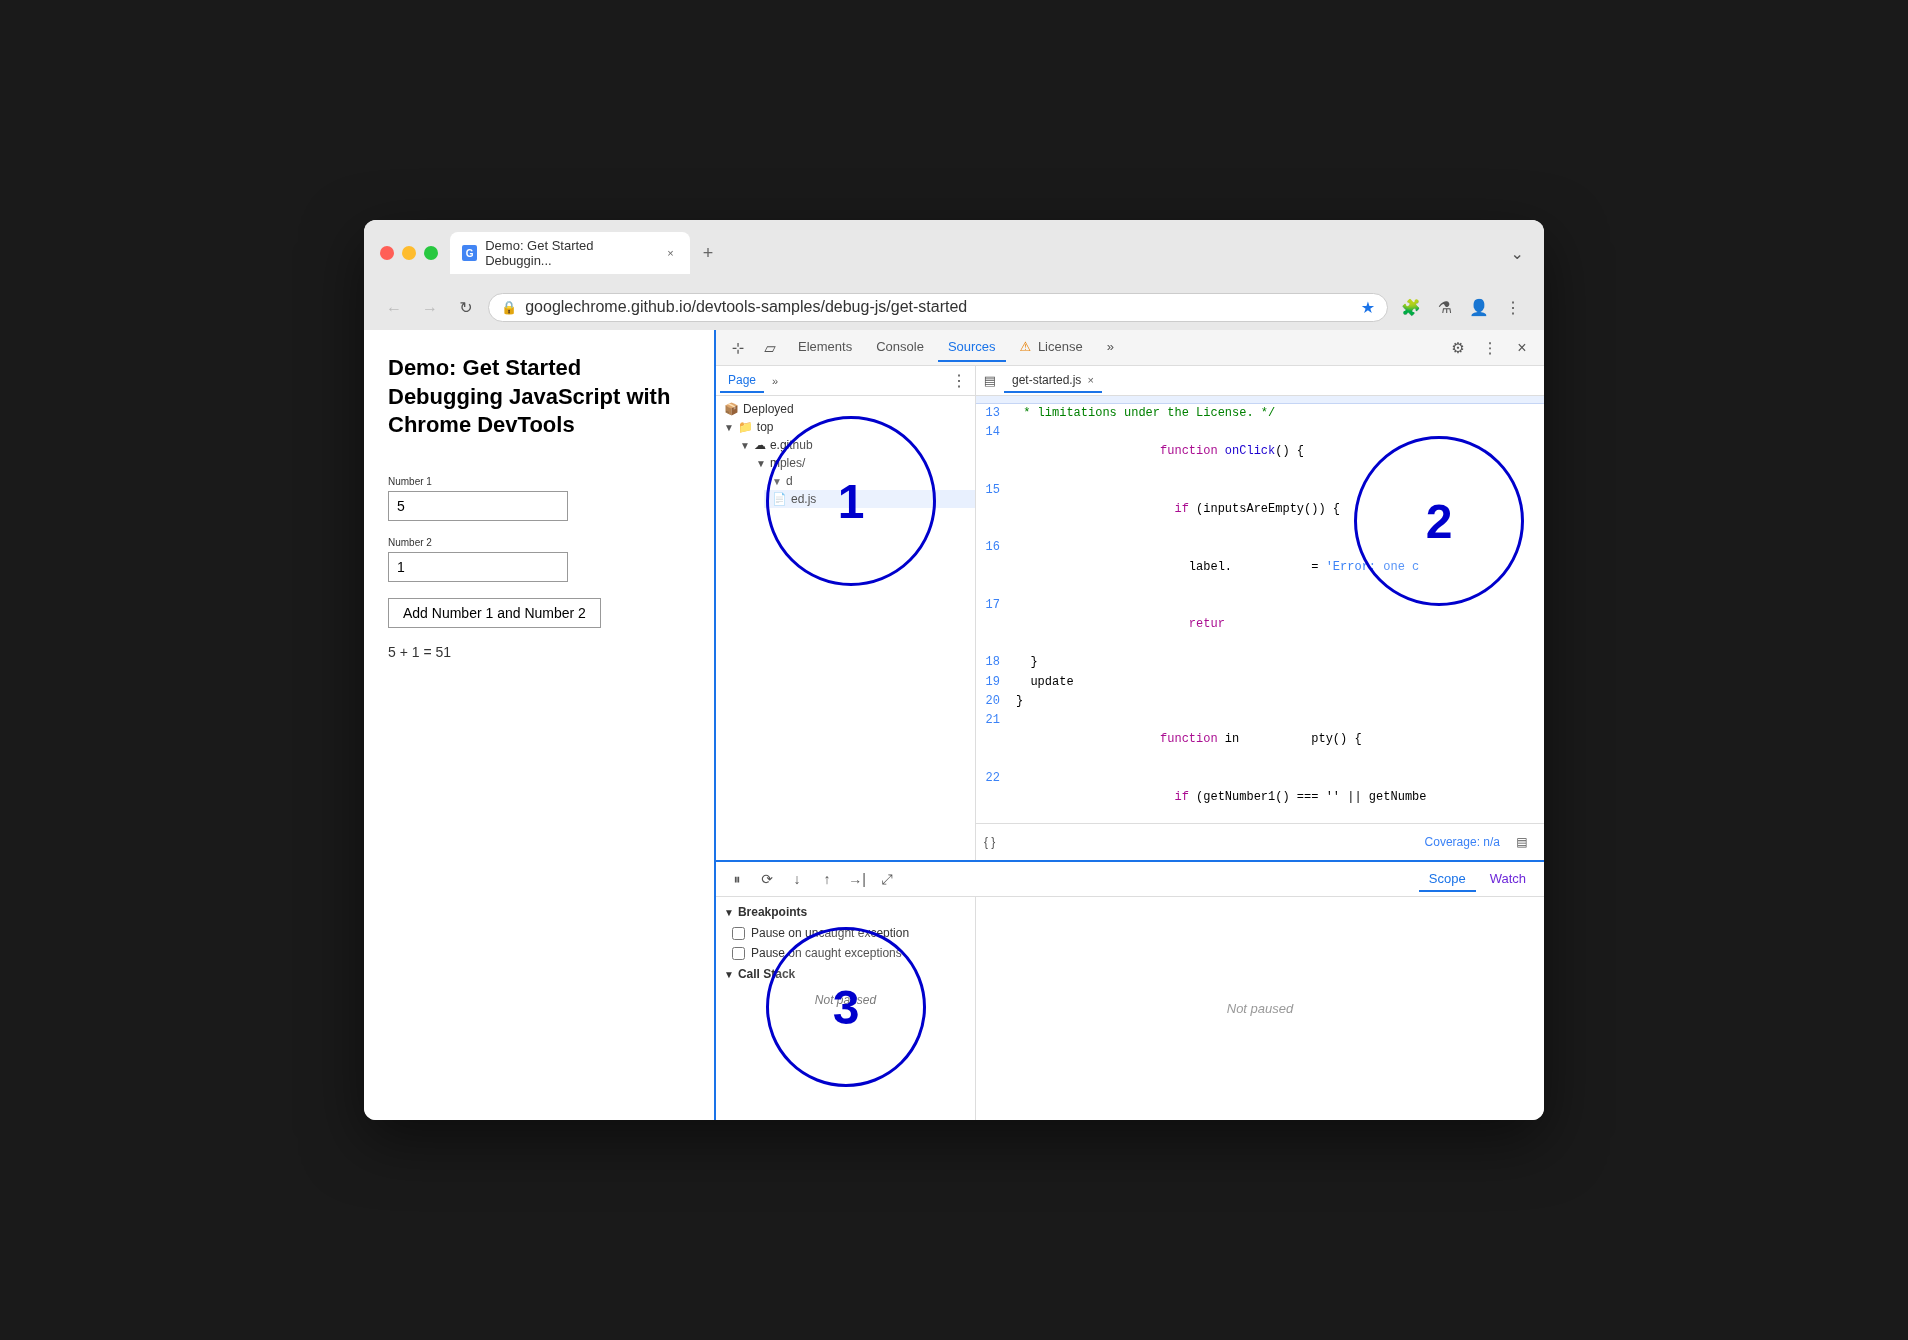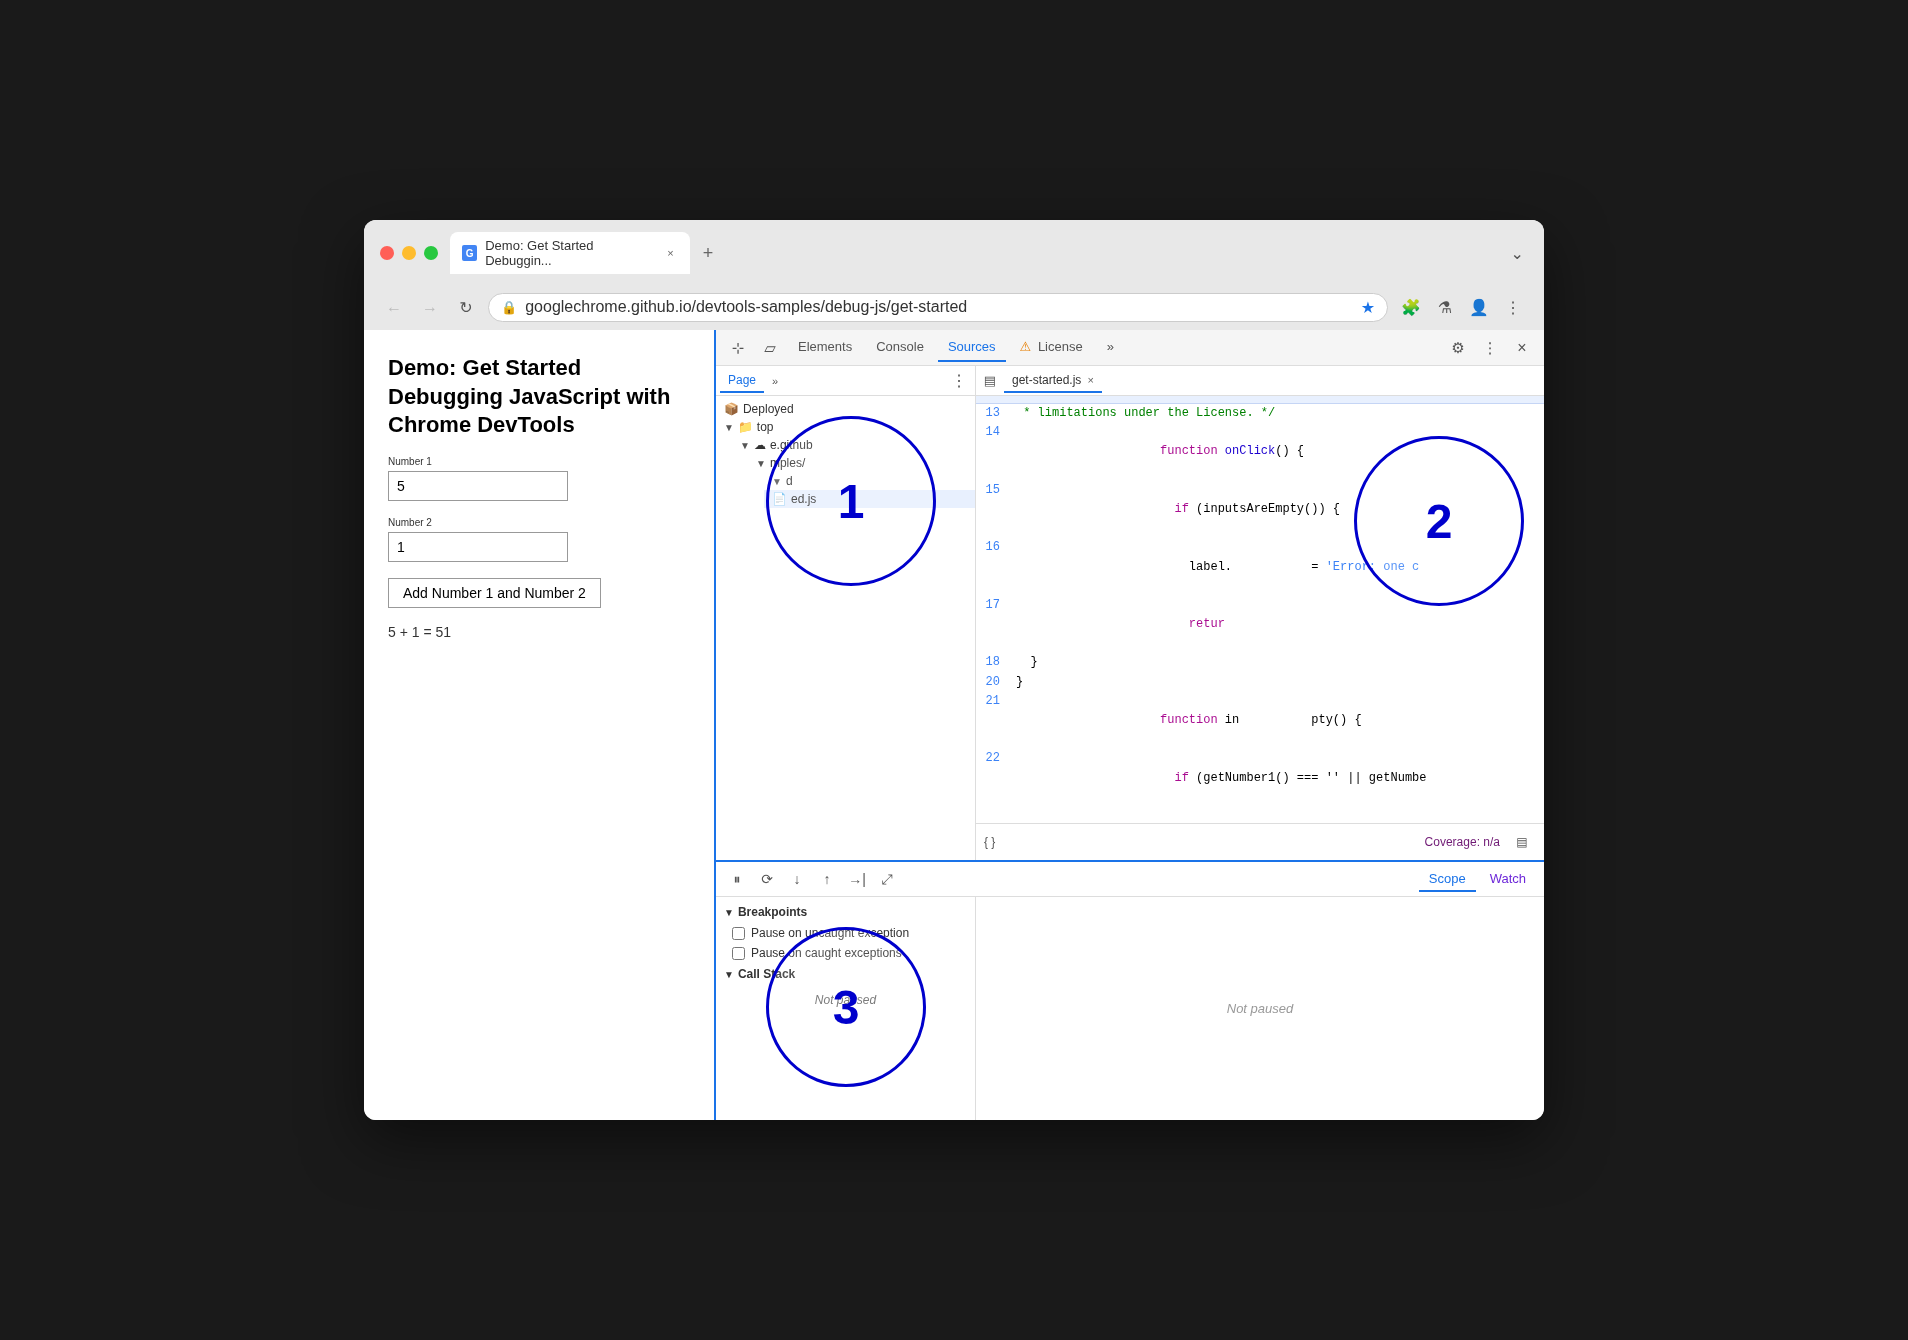--- a/index.html
+++ b/index.html
@@ -216,21 +216,21 @@
       padding: 24px;
       overflow-y: auto;
       flex-shrink: 0;
     }
 
     .page-title {
       font-size: 22px;
       font-weight: 900;
       color: #000;
       line-height: 1.3;
-      margin-bottom: 16px;
+      margin-bottom: 36px;
     }
 
     .form-label {
       font-size: 10px;
       color: #333;
       margin-bottom: 4px;
       display: block;
       margin-top: 12px;
     }
 
@@ -470,21 +470,21 @@
     .code-footer {
       border-top: 1px solid #ddd;
       padding: 4px 8px;
       font-size: 12px;
       color: #555;
       display: flex;
       align-items: center;
       gap: 8px;
     }
 
-    .coverage-text { margin-left: auto; color: #701a75; }
+    .coverage-text { margin-left: auto; color: #3b82f6; }
 
     
     .debugger-panel {
       height: 260px;
       border-top: 2px solid #1a73e8;
       display: flex;
       flex-direction: column;
     }
 
     .debugger-toolbar {
@@ -764,20 +764,24 @@
                   <span class="line-num">17</span>
                   <span class="line-code">
                     &nbsp;&nbsp;&nbsp;&nbsp;<span class="code-keyword">retur</span>
                   </span>
                 </div>
                 <div class="code-line">
                   <span class="line-num">18</span>
                   <span class="line-code">&nbsp;&nbsp;}</span>
                 </div>
                 <div class="code-line">
+                  <span class="line-num">19</span>
+                  <span class="line-code">&nbsp;&nbsp;update</span>
+                </div>
+                <div class="code-line">
                   <span class="line-num">20</span>
                   <span class="line-code">}</span>
                 </div>
                 <div class="code-line">
                   <span class="line-num">21</span>
                   <span class="line-code">
                     <span class="code-keyword">function</span> in&nbsp;&nbsp;&nbsp;&nbsp;&nbsp;&nbsp;&nbsp;&nbsp;&nbsp;&nbsp;pty() {
                   </span>
                 </div>
                 <div class="code-line">

